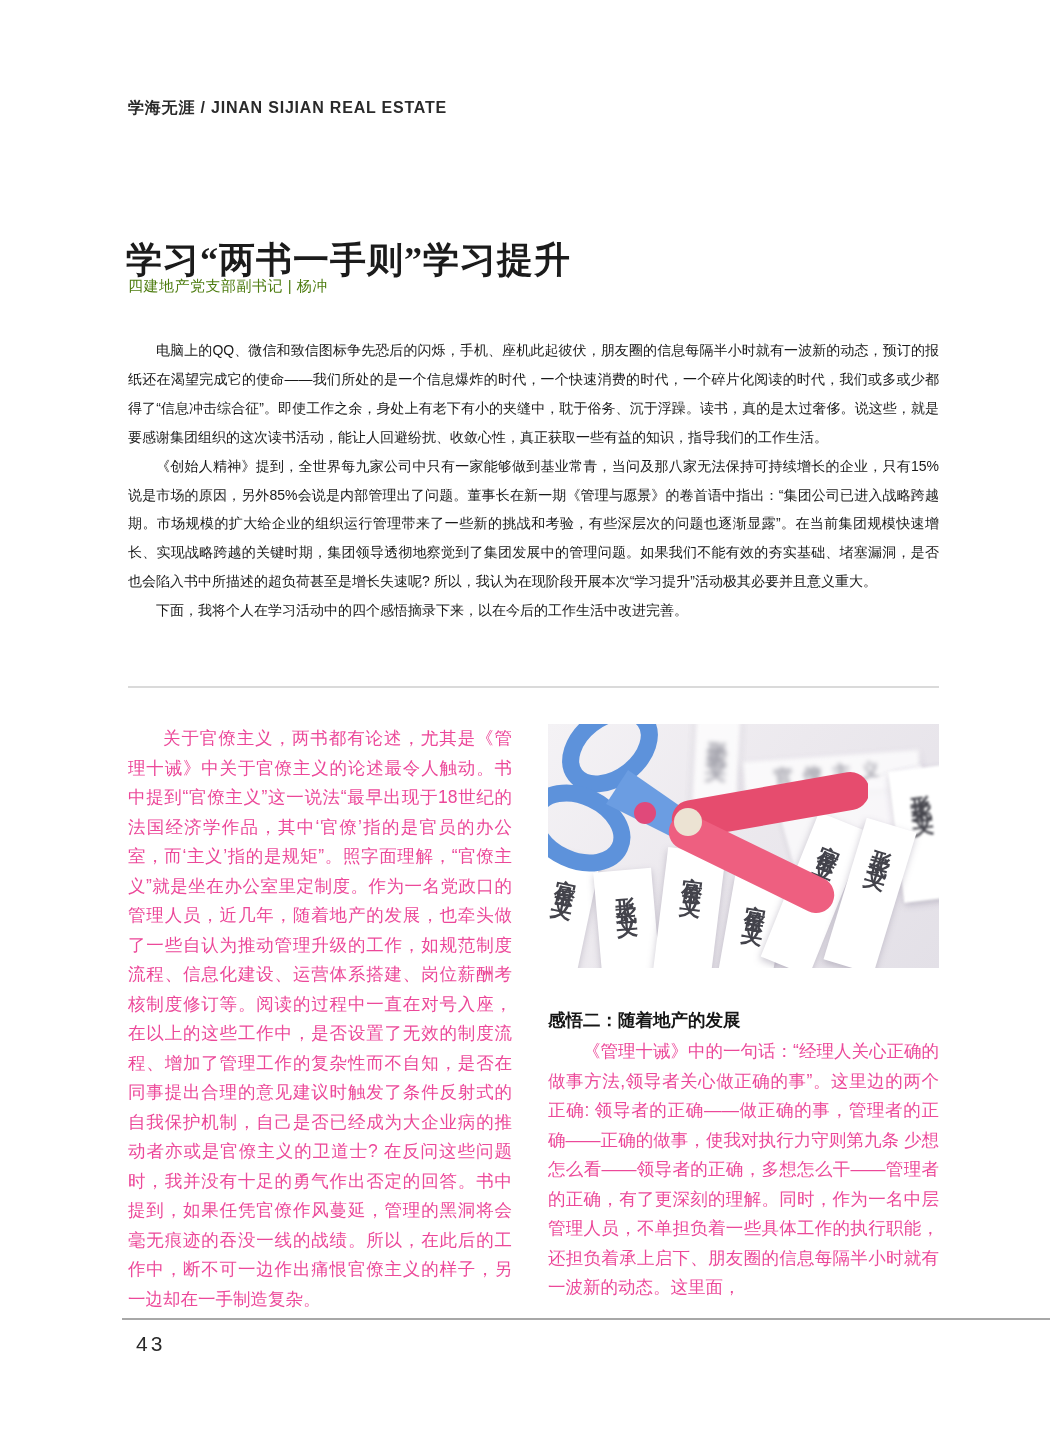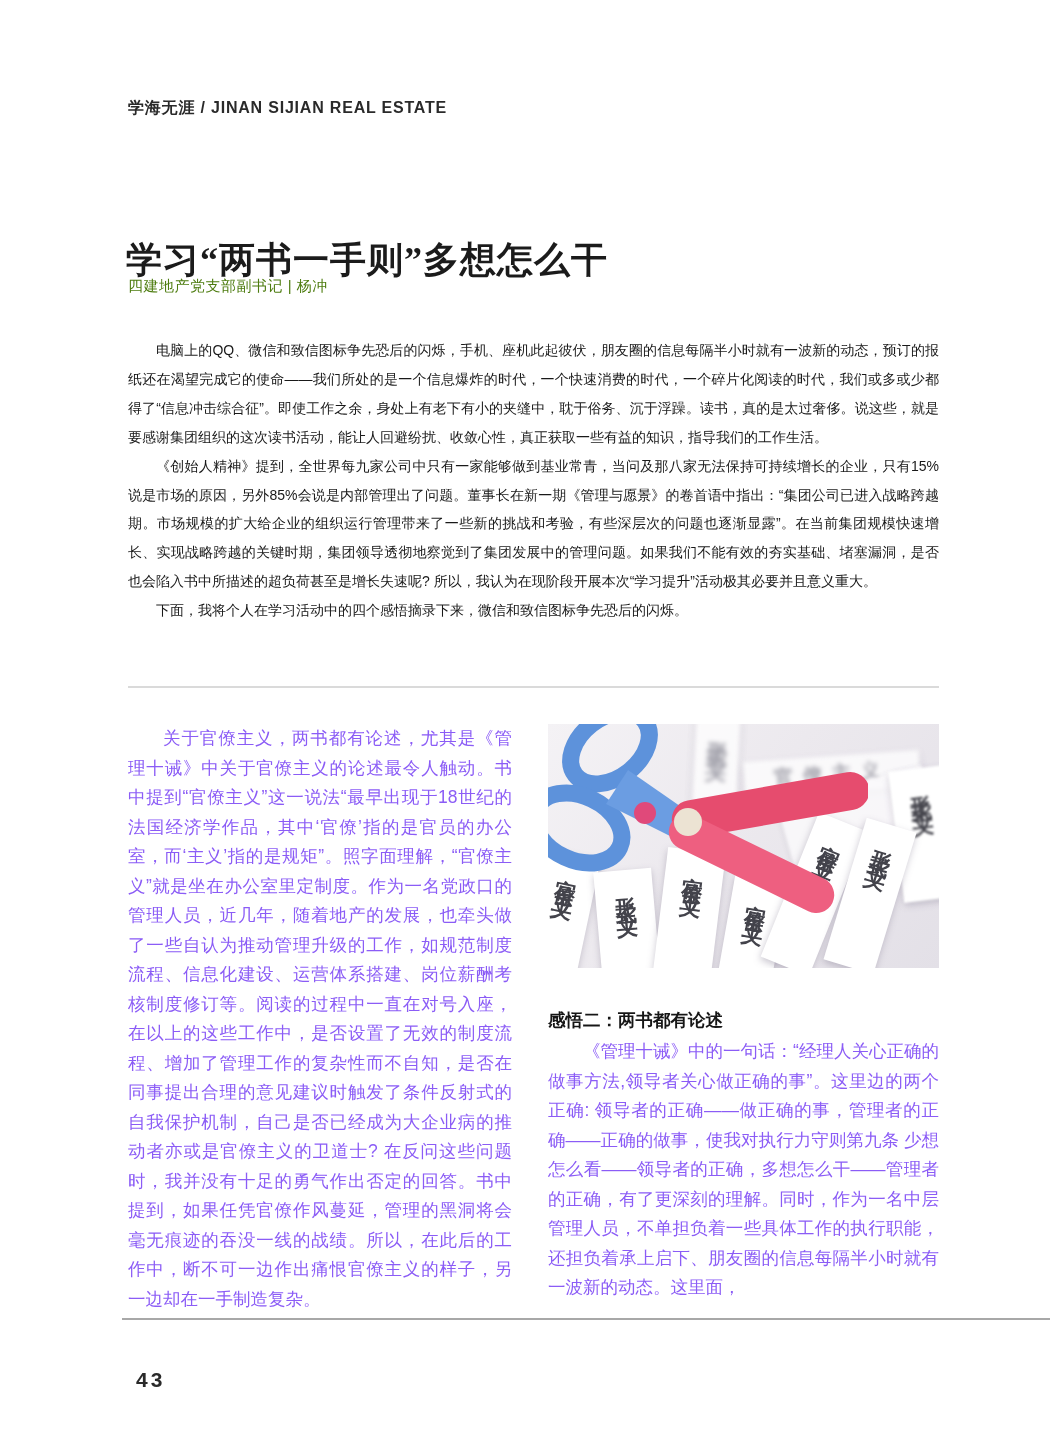--- a/index.html
+++ b/index.html
@@ -30,21 +30,21 @@
   .cols{
     position:absolute;left:128px;top:722px;width:811px;display:flex;gap:36px;
   }
   .col-left{width:384px;}
   .col-right{width:391px;}
   .sec-heading{
     font-size:17.5px;font-weight:bold;color:#161616;line-height:29px;margin:0;
   }
   .sec-body{
     font-size:17.5px;line-height:29.5px;text-align:justify;text-indent:2em;
-    color:#8b5cf6;margin:2px 0 0 0;
+    color:#ec4899;margin:2px 0 0 0;
   }
   
   .photo{
     position:relative;width:391px;height:244px;overflow:hidden;margin:2px 0 38px 0;
     background:linear-gradient(130deg,#f4f2f5 0%,#ece9ee 45%,#e3e0e7 100%);
   }
   .strip{
     position:absolute;background:#ffffff;
     box-shadow:0 3px 7px rgba(110,100,125,0.35);
     display:flex;justify-content:center;align-items:flex-start;
@@ -69,39 +69,39 @@
   .s7{left:348px;top:44px;width:56px;height:132px;transform:rotate(-7deg);filter:blur(1px);}
   .b1{left:146px;top:-10px;width:44px;height:106px;transform:rotate(3deg);}
   .b2{left:196px;top:32px;width:176px;height:36px;transform:rotate(-4deg);filter:blur(2.5px);}
   .b3{left:236px;top:60px;width:150px;height:72px;transform:rotate(-16deg);}
   .scissors{position:absolute;left:-10px;top:-8px;}
   
   .footer-rule{
     position:absolute;left:122px;top:1318px;width:928px;height:2px;background:#a8a8a8;
   }
   .page-number{
-    position:absolute;left:136px;top:1368px;font-size:21px;letter-spacing:3px;
-    color:#2a2a2a;font-weight:bold;
+    position:absolute;left:136px;top:1332px;font-size:21px;letter-spacing:3px;
+    color:#2a2a2a;font-weight:normal;
   }
 </style>
 </head>
 <body>
 
 <div class="page">
 
   <div class="header">学海无涯 / JINAN SIJIAN REAL ESTATE</div>
 
-  <h1 class="title">学习“两书一手则”多想怎么干</h1>
+  <h1 class="title">学习“两书一手则”学习提升</h1>
 
   <div class="byline">四建地产党支部副书记 | 杨冲</div>
 
   <div class="intro">
     <p>电脑上的QQ、微信和致信图标争先恐后的闪烁，手机、座机此起彼伏，朋友圈的信息每隔半小时就有一波新的动态，预订的报纸还在渴望完成它的使命——我们所处的是一个信息爆炸的时代，一个快速消费的时代，一个碎片化阅读的时代，我们或多或少都得了“信息冲击综合征”。即使工作之余，身处上有老下有小的夹缝中，耽于俗务、沉于浮躁。读书，真的是太过奢侈。说这些，就是要感谢集团组织的这次读书活动，能让人回避纷扰、收敛心性，真正获取一些有益的知识，指导我们的工作生活。</p>
     <p>《创始人精神》提到，全世界每九家公司中只有一家能够做到基业常青，当问及那八家无法保持可持续增长的企业，只有15%说是市场的原因，另外85%会说是内部管理出了问题。董事长在新一期《管理与愿景》的卷首语中指出：“集团公司已进入战略跨越期。市场规模的扩大给企业的组织运行管理带来了一些新的挑战和考验，有些深层次的问题也逐渐显露”。在当前集团规模快速增长、实现战略跨越的关键时期，集团领导透彻地察觉到了集团发展中的管理问题。如果我们不能有效的夯实基础、堵塞漏洞，是否也会陷入书中所描述的超负荷甚至是增长失速呢? 所以，我认为在现阶段开展本次“学习提升”活动极其必要并且意义重大。</p>
-    <p>下面，我将个人在学习活动中的四个感悟摘录下来，微信和致信图标争先恐后的闪烁。</p>
+    <p>下面，我将个人在学习活动中的四个感悟摘录下来，以在今后的工作生活中改进完善。</p>
   </div>
 
   <div class="divider"></div>
 
   <div class="cols">
 
     <div class="col-left">
       <p class="sec-body">关于官僚主义，两书都有论述，尤其是《管理十诫》中关于官僚主义的论述最令人触动。书中提到“官僚主义”这一说法“最早出现于18世纪的法国经济学作品，其中‘官僚’指的是官员的办公室，而‘主义’指的是规矩”。照字面理解，“官僚主义”就是坐在办公室里定制度。作为一名党政口的管理人员，近几年，随着地产的发展，也牵头做了一些自认为推动管理升级的工作，如规范制度流程、信息化建设、运营体系搭建、岗位薪酬考核制度修订等。阅读的过程中一直在对号入座，在以上的这些工作中，是否设置了无效的制度流程、增加了管理工作的复杂性而不自知，是否在同事提出合理的意见建议时触发了条件反射式的自我保护机制，自己是否已经成为大企业病的推动者亦或是官僚主义的卫道士? 在反问这些问题时，我并没有十足的勇气作出否定的回答。书中提到，如果任凭官僚作风蔓延，管理的黑洞将会毫无痕迹的吞没一线的战绩。所以，在此后的工作中，断不可一边作出痛恨官僚主义的样子，另一边却在一手制造复杂。</p>
     </div>
 
@@ -145,21 +145,21 @@
             <ellipse cx="40" cy="112" rx="46" ry="32" transform="rotate(25 40 112)"></ellipse>
           </g>
           <polygon points="90,54 152,97 140,124 68,88" fill="#6b9de2"></polygon>
           <circle cx="107" cy="97" r="11" fill="#e0497a"></circle>
           <rect x="134" y="86" width="200" height="38" rx="19" fill="#e64c6e" transform="rotate(-10 142 105)"></rect>
           <rect x="134" y="94" width="180" height="36" rx="18" fill="#ee5f80" transform="rotate(26 142 107)"></rect>
           <circle cx="150" cy="106" r="14" fill="#ece3d3"></circle>
         </svg>
       </div>
 
-      <h2 class="sec-heading">感悟二：两书都有论述</h2>
+      <h2 class="sec-heading">感悟二：随着地产的发展</h2>
       <p class="sec-body">《管理十诫》中的一句话：“经理人关心正确的做事方法,领导者关心做正确的事”。这里边的两个正确: 领导者的正确——做正确的事，管理者的正确——正确的做事，使我对执行力守则第九条 少想怎么看——领导者的正确，多想怎么干——管理者的正确，有了更深刻的理解。同时，作为一名中层管理人员，不单担负着一些具体工作的执行职能，还担负着承上启下、朋友圈的信息每隔半小时就有一波新的动态。这里面，</p>
     </div>
 
   </div>
 
   <div class="footer-rule"></div>
   <div class="page-number">43</div>
 
 </div>
 

